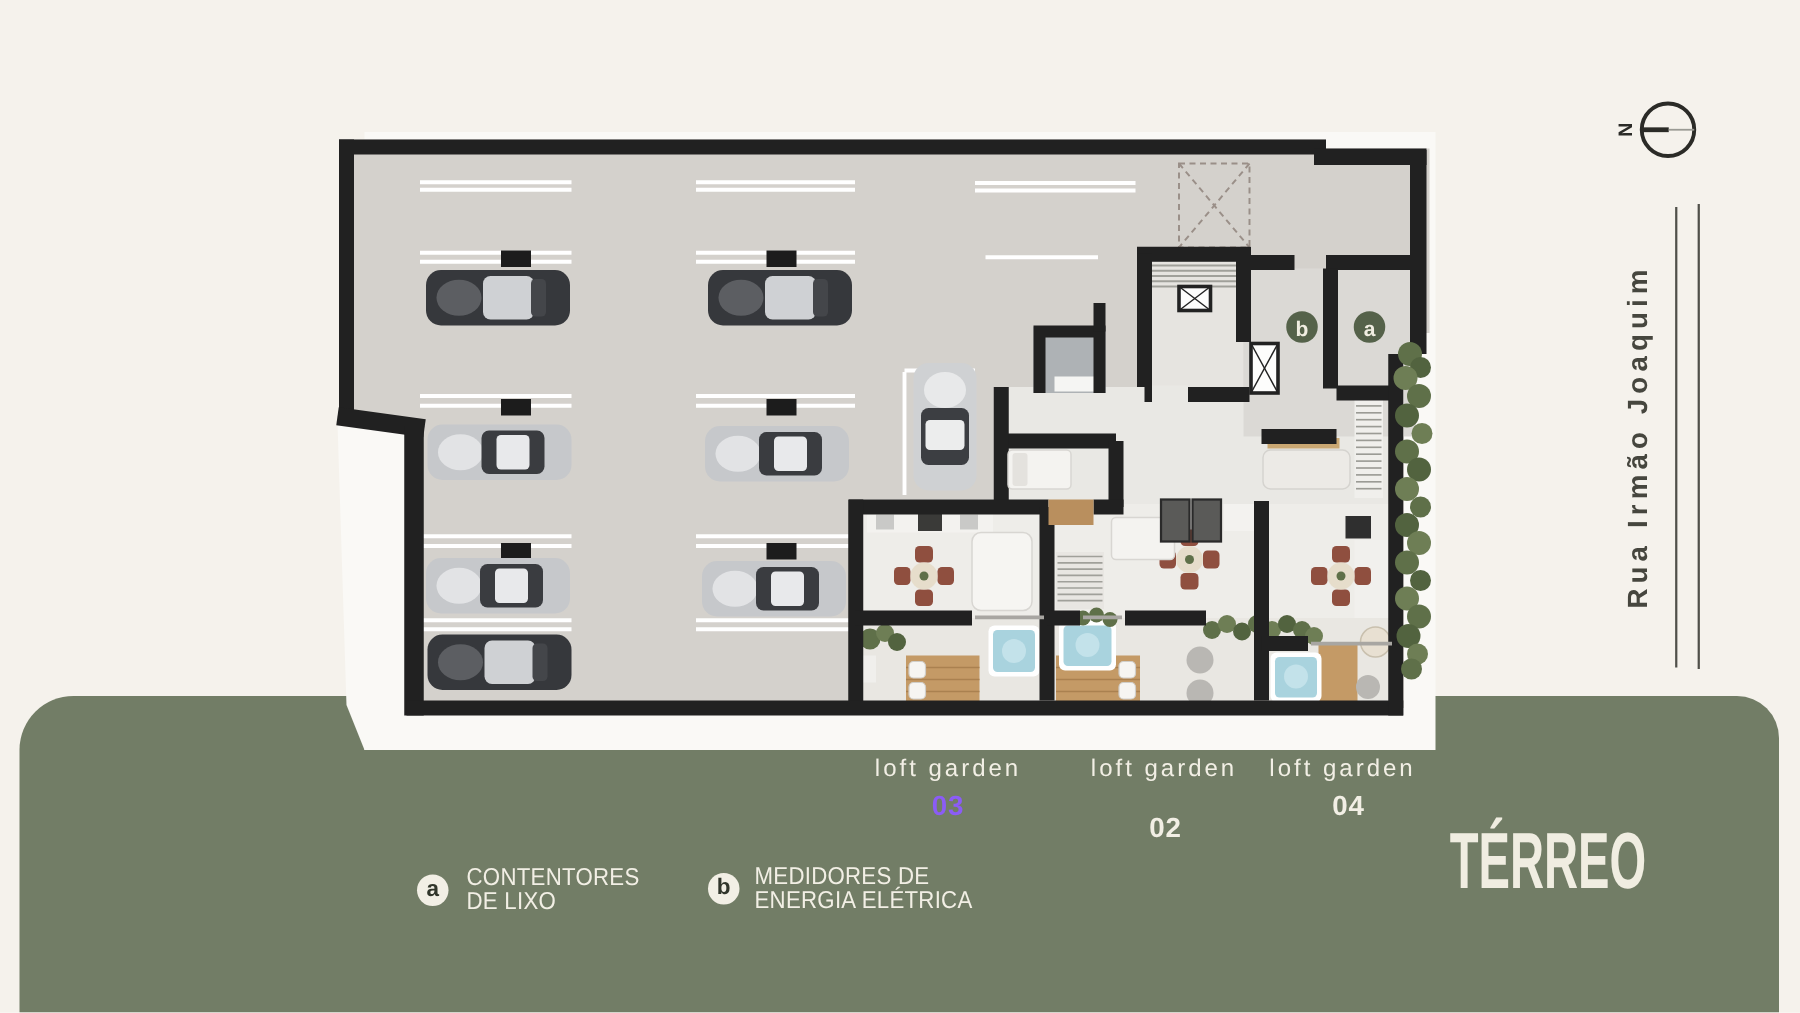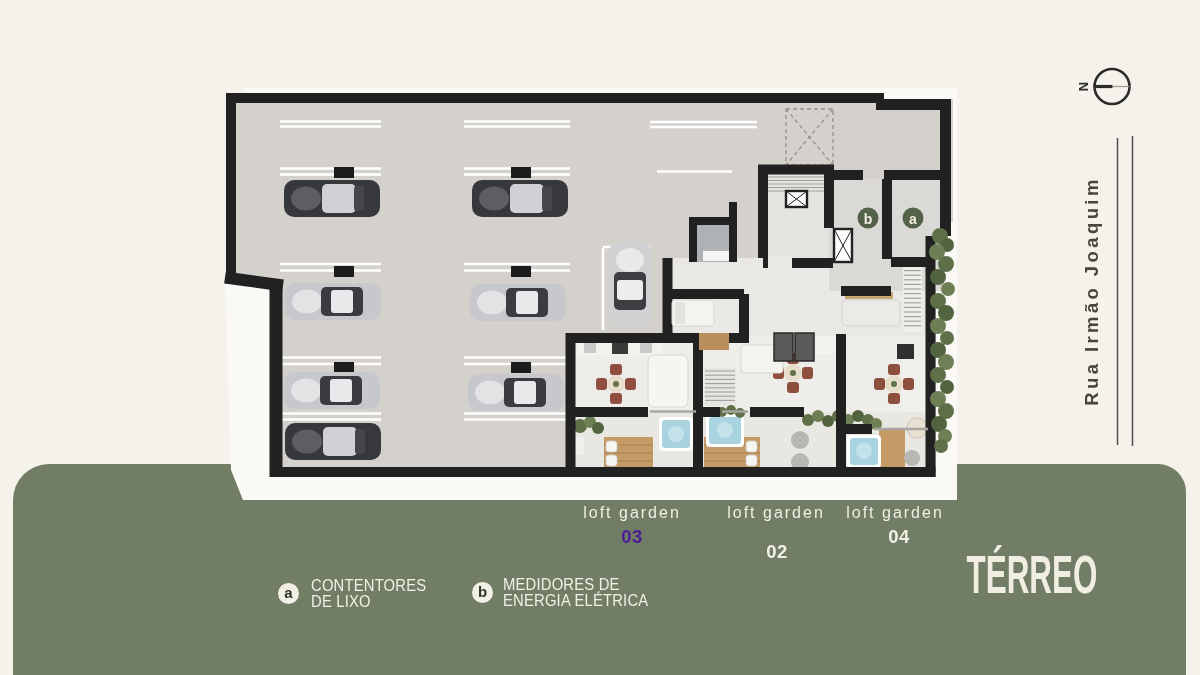--- a/index.html
+++ b/index.html
@@ -449,21 +449,21 @@
     <g id="street" stroke="#50504a" stroke-width="1.5">
       <line x1="1117.5" y1="138" x2="1117.5" y2="445"></line>
       <line x1="1132.5" y1="136" x2="1132.5" y2="446"></line>
     </g>
   </svg>
 
   <div class="abs" style="left:1092px;top:291px;transform:translate(-50%,-50%) rotate(-90deg);color:#46463e;font-size:18.5px;font-weight:700;letter-spacing:3.4px;white-space:nowrap;">Rua Irmão Joaquim</div>
 
   <div class="abs" style="left:632px;top:504px;transform:translateX(-50%);color:#f2efe5;font-size:16px;letter-spacing:2px;white-space:nowrap;">loft garden</div>
 
-  <div class="abs" style="left:632px;top:525.5px;transform:translateX(-50%);color:#4c1d95;font-size:18.5px;font-weight:700;letter-spacing:0.5px;">03</div>
+  <div class="abs" style="left:632px;top:525.5px;transform:translateX(-50%);color:#8b5cf6;font-size:18.5px;font-weight:700;letter-spacing:0.5px;">03</div>
 
   <div class="abs" style="left:776px;top:504px;transform:translateX(-50%);color:#f2efe5;font-size:16px;letter-spacing:2px;white-space:nowrap;">loft garden</div>
 
   <div class="abs" style="left:777px;top:541px;transform:translateX(-50%);color:#f2efe5;font-size:18.5px;font-weight:700;letter-spacing:0.5px;">02</div>
 
   <div class="abs" style="left:895px;top:504px;transform:translateX(-50%);color:#f2efe5;font-size:16px;letter-spacing:2px;white-space:nowrap;">loft garden</div>
 
   <div class="abs" style="left:899px;top:525.5px;transform:translateX(-50%);color:#f2efe5;font-size:18.5px;font-weight:700;letter-spacing:0.5px;">04</div>
 
   <div class="abs" style="left:278px;top:583px;width:21px;height:21px;border-radius:50%;background:#f2efe5;color:#31362b;font-size:15px;font-weight:700;text-align:center;line-height:20px;">a</div>

